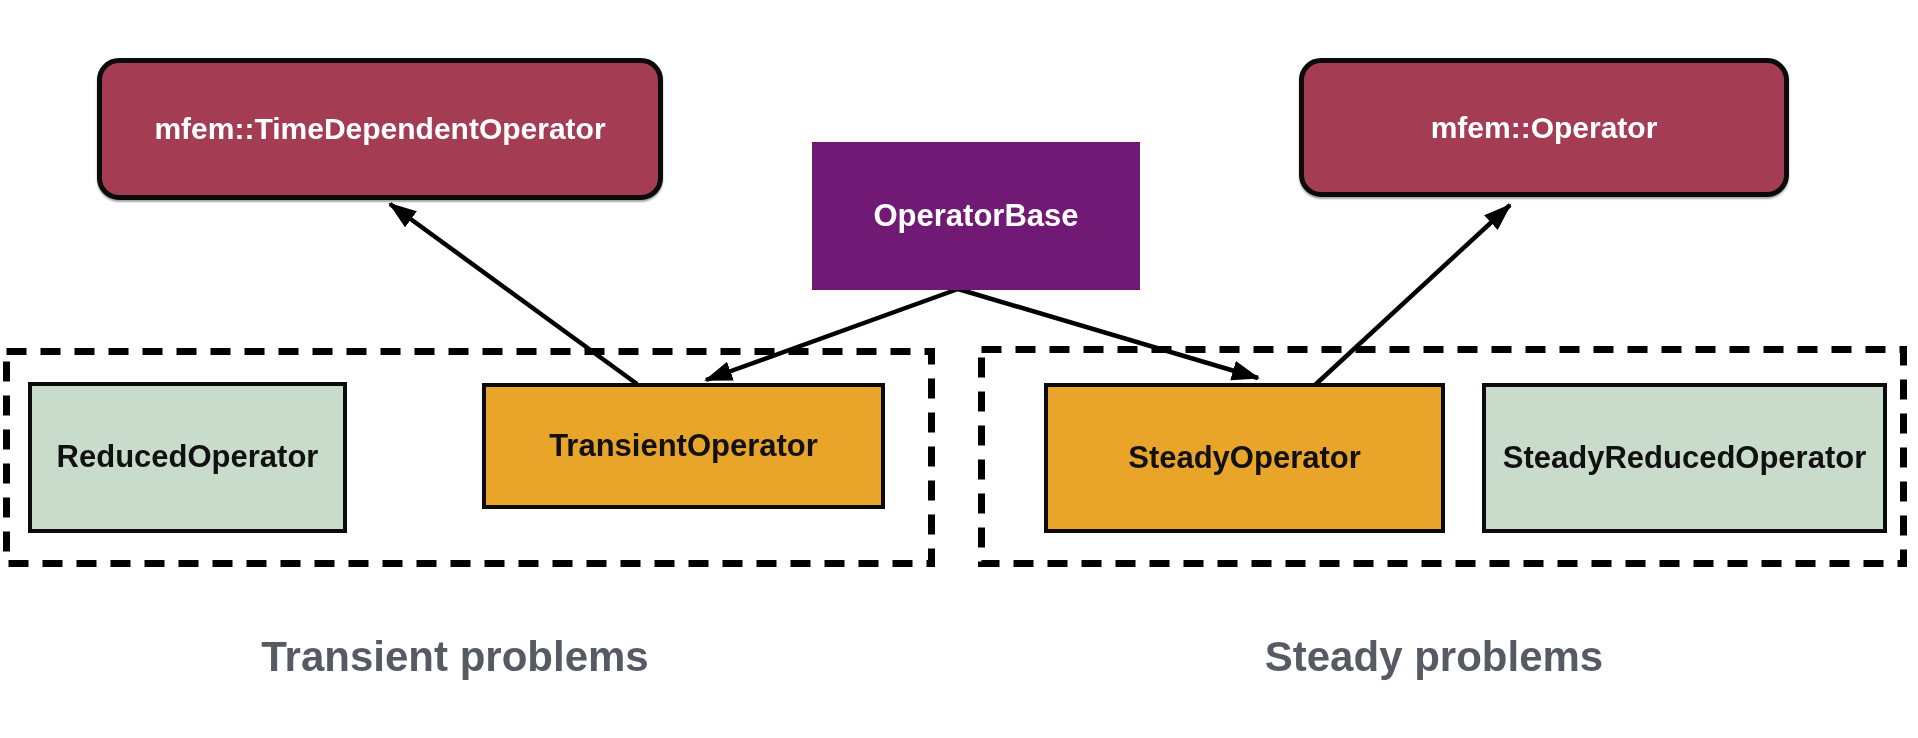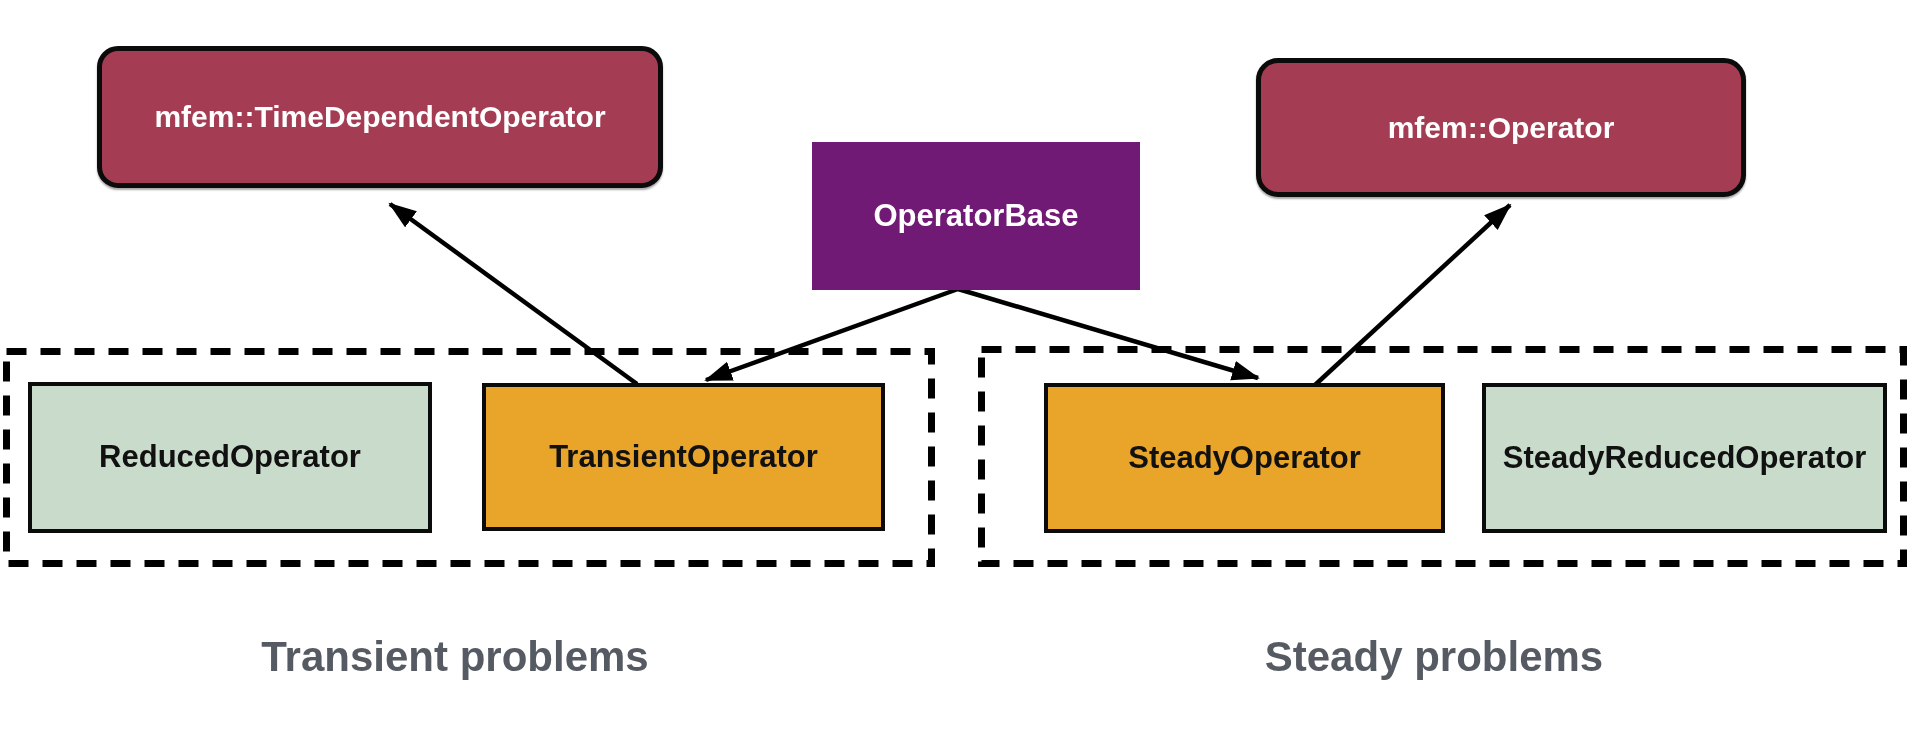--- a/index.html
+++ b/index.html
@@ -44,25 +44,25 @@
     border: 4px solid #0b0b0b;
     color: #111111;
     font-size: 31px;
   }
   .node-green {
     background: #c9dbcb;
     border: 4px solid #0b0b0b;
     color: #111111;
     font-size: 31px;
   }
-  #node-time-dependent { left: 97px;  top: 46px;  width: 566px; height: 142px; border-radius: 21px; }
-  #node-operator       { left: 1256px; top: 58px; width: 490px; height: 139px; }
+  #node-time-dependent { left: 97px;  top: 58px;  width: 566px; height: 142px; }
+  #node-operator       { left: 1299px; top: 58px; width: 490px; height: 139px; }
   #node-operator-base  { left: 812px; top: 142px; width: 328px; height: 148px; }
-  #node-reduced        { left: 28px;  top: 382px; width: 404px; height: 151px; }
-  #node-transient      { left: 482px; top: 383px; width: 403px; height: 148px; justify-content: center; }
+  #node-reduced        { left: 28px;  top: 382px; width: 319px; height: 151px; }
+  #node-transient      { left: 482px; top: 383px; width: 403px; height: 126px; justify-content: center; }
   #node-steady         { left: 1044px; top: 383px; width: 401px; height: 150px; }
   #node-steady-reduced { left: 1482px; top: 383px; width: 405px; height: 150px; }
 
   .group-label {
     position: absolute;
     font-weight: bold;
     font-size: 42px;
     color: #565b63;
     text-align: center;
     line-height: 1;

